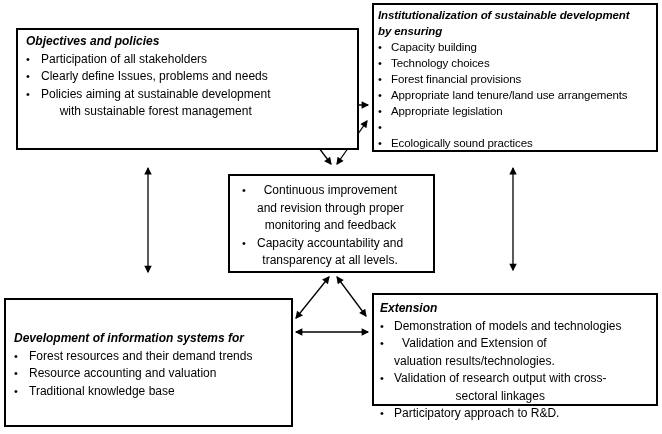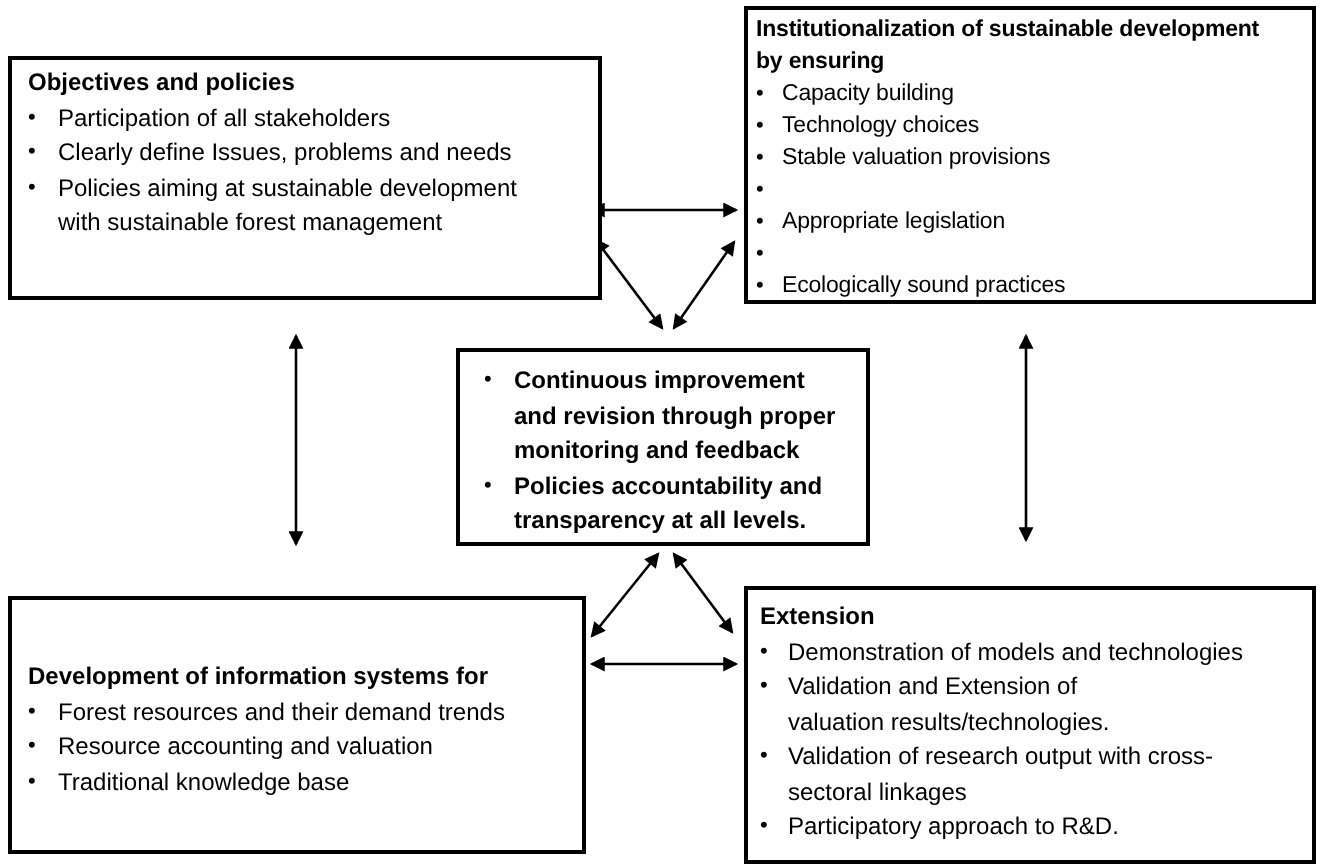--- a/index.html
+++ b/index.html
@@ -16,39 +16,40 @@
     position: absolute;
     box-sizing: border-box;
     border: 2px solid #000000;
     background: #ffffff;
     font-size: 12px;
     line-height: 17.5px;
   }
   .box-title {
     font-weight: bold;
     white-space: pre;
+    font-style: italic;
   }
   .box-title:empty { display: none; }
   .bullet { display: flex; }
   .dot {
     flex: 0 0 15px;
     width: 15px;
     font-size: 11px;
   }
-  .txt { white-space: pre; }
+  .txt { white-space: pre; text-align: center; }
 
   
-  #box-objectives            { left: 4px;   top: 28px;  width: 297px; height: 122px; padding: 3px 4px 0 8px; }
+  #box-objectives            { left: 16px;   top: 28px;  width: 343px; height: 122px; padding: 3px 4px 0 8px; }
   #box-institutionalization  { left: 372px; top: 3px;   width: 286px; height: 149px; padding: 2px 2px 0 4px;
                                font-size: 11.5px; line-height: 16px; letter-spacing: -0.1px; }
   #box-institutionalization .dot { flex-basis: 13px; width: 13px; }
   #box-monitoring            { left: 228px; top: 174px; width: 207px; height: 99px;  padding: 6px 4px 0 12px; }
-  #box-monitoring .txt       { font-weight: bold; }
+  #box-monitoring .txt       { font-weight: normal; }
   #box-infosystems           { left: 4px;   top: 298px; width: 289px; height: 129px; padding: 30px 4px 0 8px; }
-  #box-extension             { left: 372px; top: 293px; width: 286px; height: 139px; padding: 5px 2px 0 6px; }
+  #box-extension             { left: 372px; top: 293px; width: 286px; height: 113px; padding: 5px 2px 0 6px; }
   #box-extension .dot        { flex-basis: 14px; width: 14px; }
 
   #arrow-layer {
     position: absolute;
     left: 0; top: 0;
     width: 662px;
     height: 434px;
     pointer-events: none;
   }
   #arrow-layer line {
@@ -105,24 +106,25 @@
         <div class="bullet">
           <span class="dot">•</span>
           <span class="txt">Capacity building</span>
         </div>
         <div class="bullet">
           <span class="dot">•</span>
           <span class="txt">Technology choices</span>
         </div>
         <div class="bullet">
           <span class="dot">•</span>
-          <span class="txt">Stable valuation provisions</span>
+          <span class="txt">Forest financial provisions</span>
         </div>
         <div class="bullet">
           <span class="dot">•</span>
+          <span class="txt">Appropriate land tenure/land use arrangements</span>
         </div>
         <div class="bullet">
           <span class="dot">•</span>
           <span class="txt">Appropriate legislation</span>
         </div>
         <div class="bullet">
           <span class="dot">•</span>
         </div>
         <div class="bullet">
           <span class="dot">•</span>
@@ -135,21 +137,21 @@
 
     <div class="bullets">
         <div class="bullet">
           <span class="dot">•</span>
           <span class="txt">Continuous improvement
 and revision through proper
 monitoring and feedback</span>
         </div>
         <div class="bullet">
           <span class="dot">•</span>
-          <span class="txt">Policies accountability and
+          <span class="txt">Capacity accountability and
 transparency at all levels.</span>
         </div>
       </div>
   </div>
 
   <div class="box" id="box-infosystems">
     <div class="box-title">Development of information systems for</div>
     <div class="bullets">
         <div class="bullet">
           <span class="dot">•</span>

